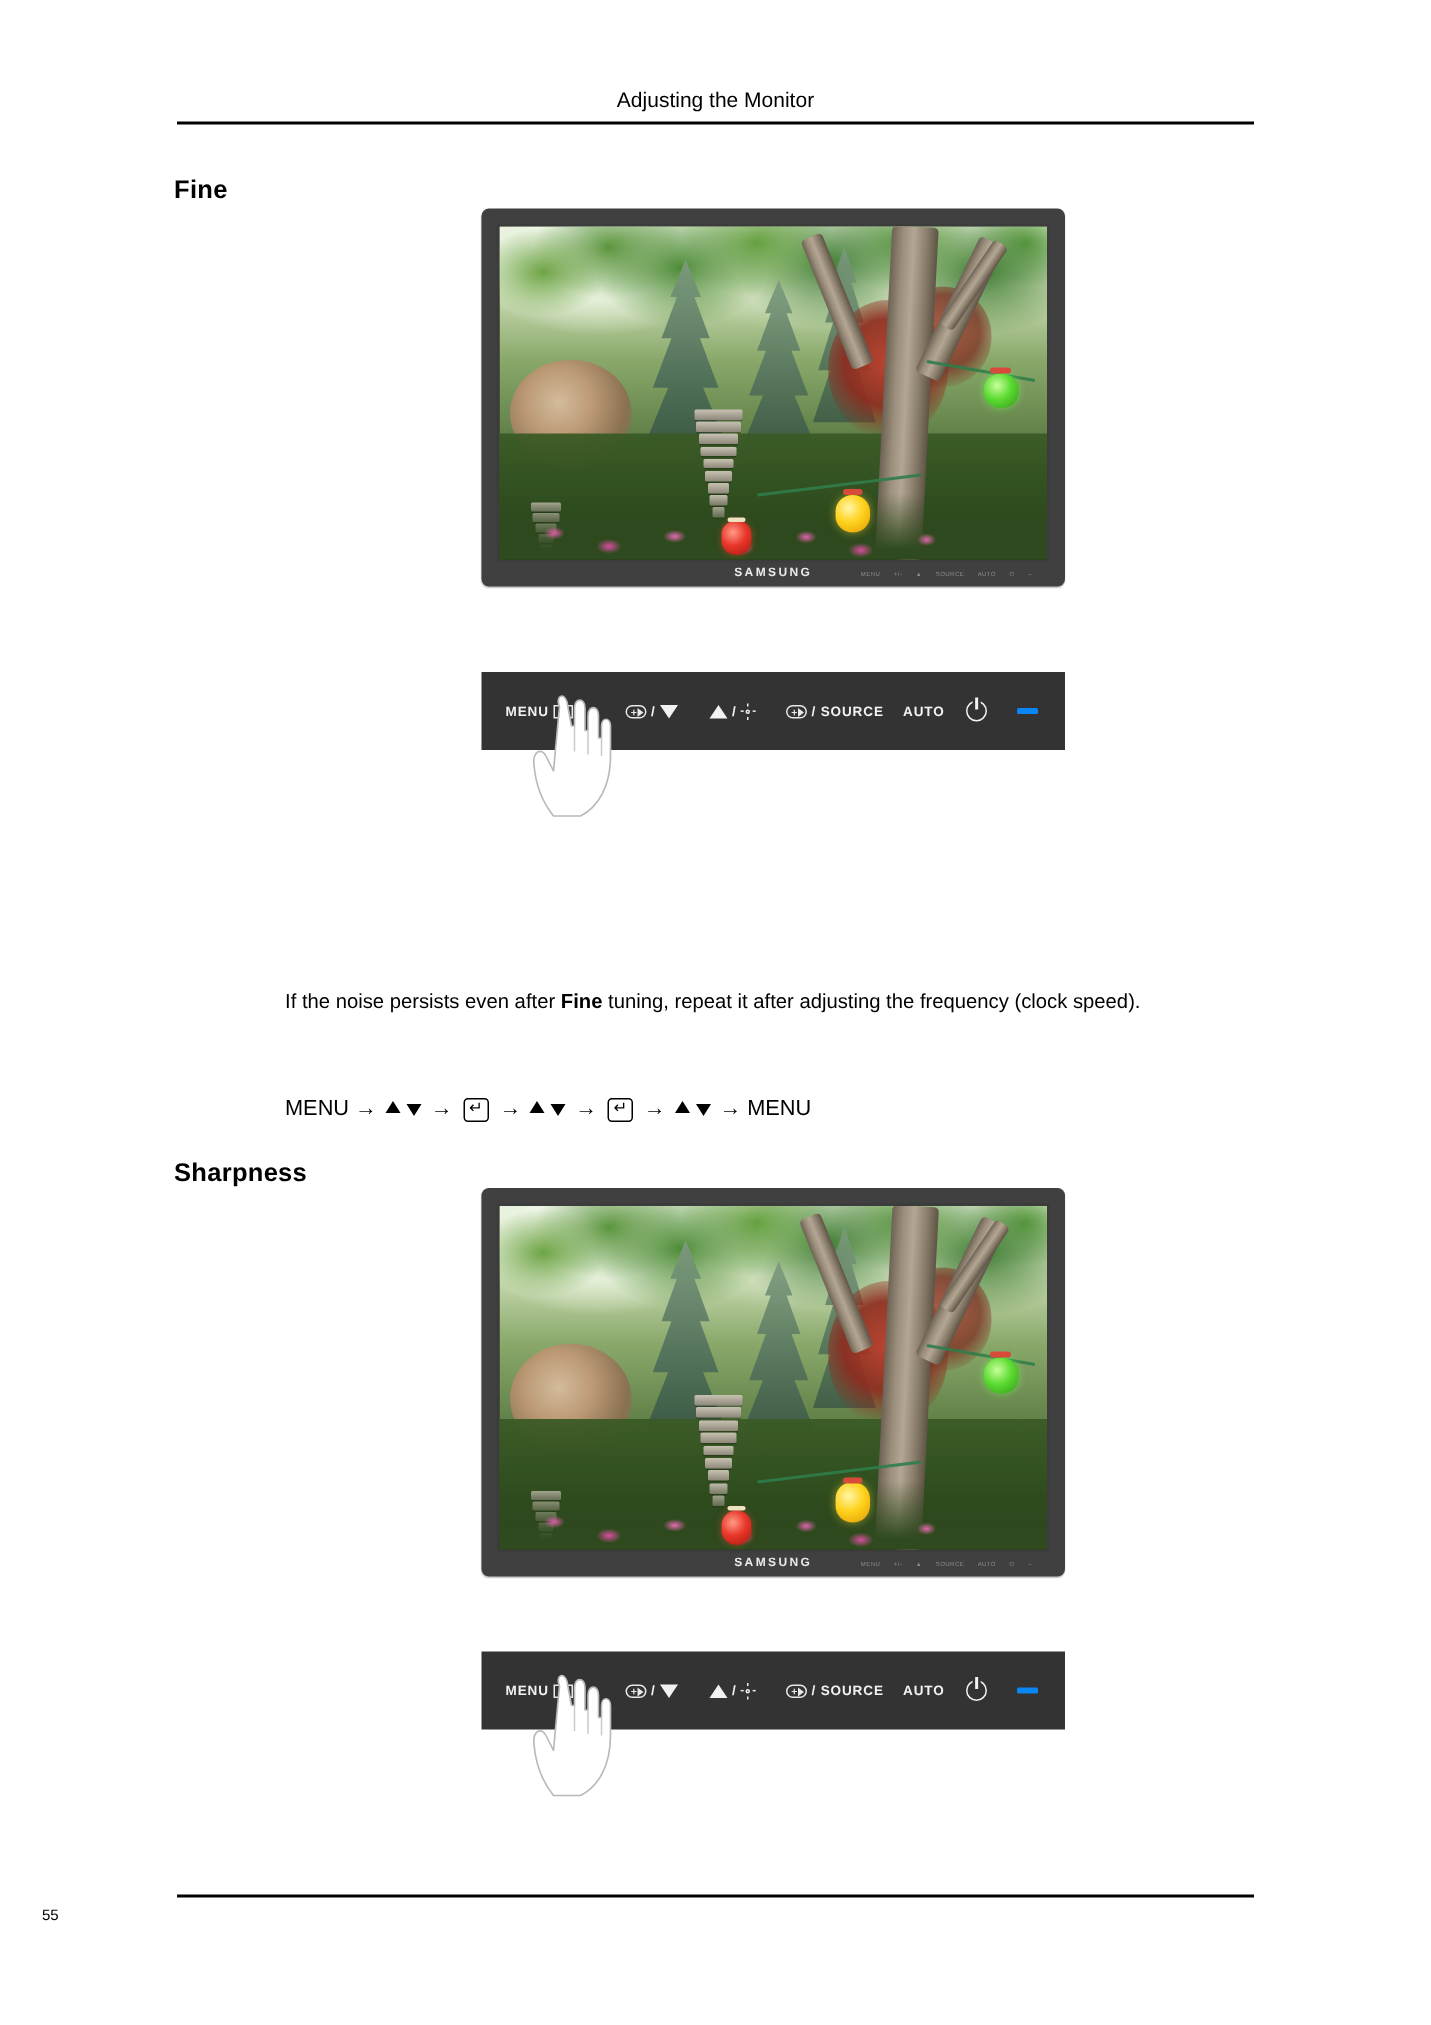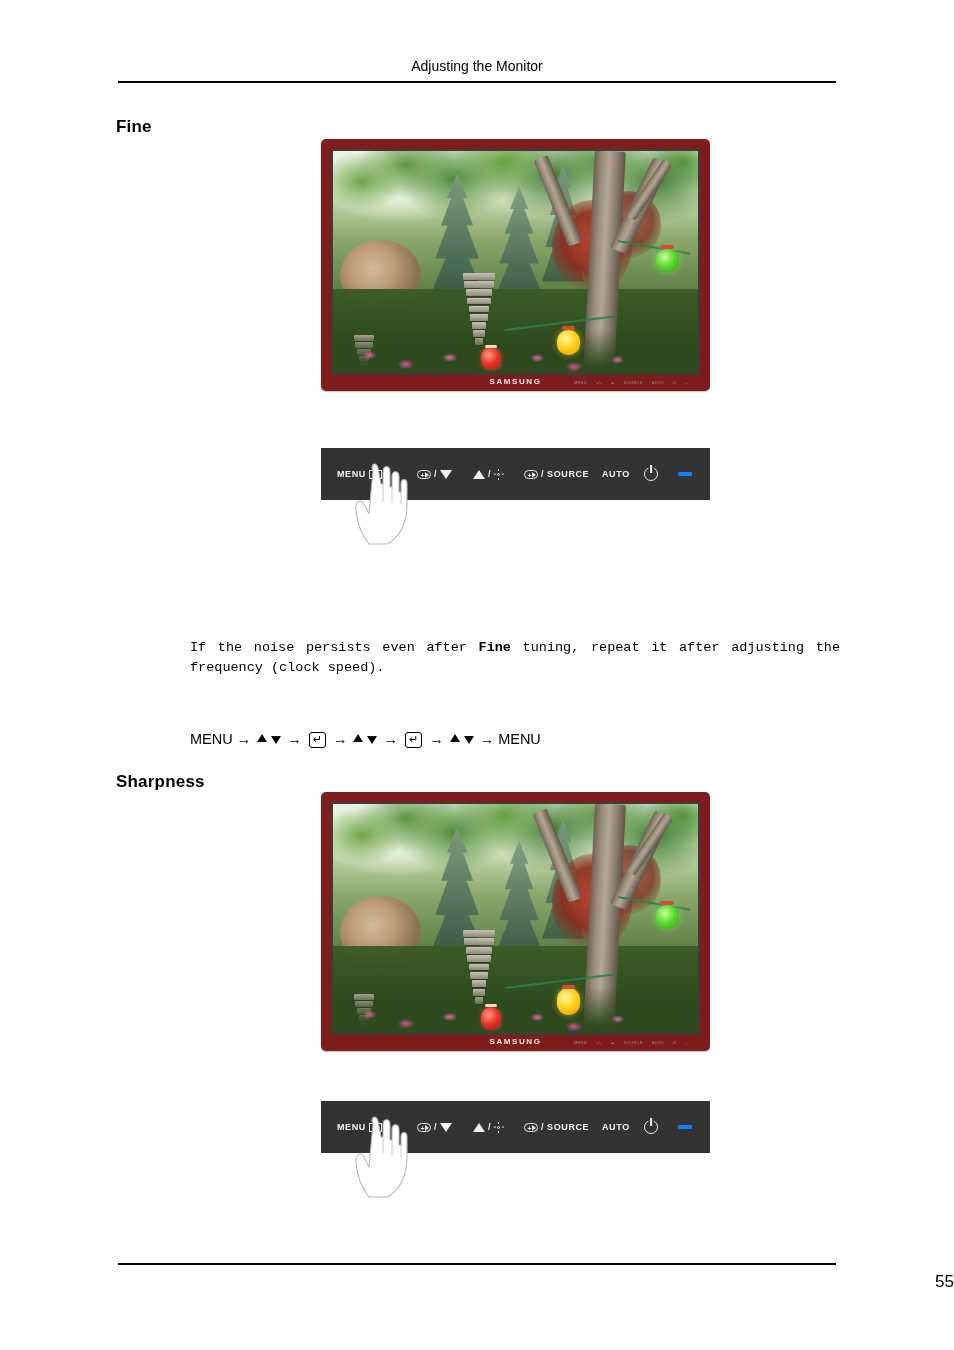--- a/index.html
+++ b/index.html
@@ -22,21 +22,21 @@
   .header-rule {
     position:absolute; left:118px; width:718px; top:81px;
     height:2px; background:#000;
   }
 
   
   .h-fine { position:absolute; left:116px; top:117px; font-size:17px; font-weight:bold; letter-spacing:.2px;}
   .h-sharp { position:absolute; left:116px; top:772px; font-size:17px; font-weight:bold; letter-spacing:.2px;}
 
   
-  .monitor { position:absolute; background:#7f1d1d; border-radius:5px;
+  .monitor { position:absolute; background:#404040; border-radius:5px;
              padding:10px 10px 0 10px; box-shadow:0 1px 1px rgba(0,0,0,.25);}
   .monitor .screen-wrap{
     background:#3c3c3c; padding:2px; border-radius:2px;
   }
   .screen { position:relative; overflow:hidden; background:#2a3b18; }
   .monitor .chin { height:16px; position:relative; }
   .brand {
     position:absolute; left:50%; transform:translateX(-50%); top:2px;
     color:#e9e9e9; font-size:8px; font-weight:bold; letter-spacing:1.6px;
     font-family:"Liberation Sans", sans-serif;
@@ -123,21 +123,21 @@
   .copy.just { text-align:justify; }
   .copy b { font-weight:bold; }
   .nav-line { position:absolute; left:190px; font-size:14.5px; color:#000; display:flex; align-items:center; gap:0px; white-space:nowrap;}
   .nav-line .w { margin:0 4px; }
   .ar-u { display:inline-block; width:0;height:0;border-left:5px solid transparent;border-right:5px solid transparent;border-bottom:8px solid #000; margin:0 2px; position:relative; top:-1px;}
   .ar-d { display:inline-block; width:0;height:0;border-left:5px solid transparent;border-right:5px solid transparent;border-top:8px solid #000; margin:0 2px; position:relative; top:1px;}
   .ent { display:inline-block; border:1.4px solid #000; border-radius:3px; padding:0 3px 1px 3px; font-size:11px; line-height:13px; margin:0 3px; position:relative; top:1px;}
 
   
   .footer-rule { position:absolute; left:118px; width:718px; top:1263px; height:2px; background:#000;}
-  .footer-page { position:absolute; left:0; right:0; top:1272px; text-align:right; font-size:17px;}
+  .footer-page { position:absolute; left:0; right:0; top:1272px; text-align:left; font-size:10px;padding-left:28px;}
 </style>
 </head>
 <body>
 
 <div class="page">
 
   <div class="header-title">Adjusting the Monitor</div>
   <div class="header-rule"></div>
 
   <div class="h-fine">Fine</div>
@@ -247,21 +247,21 @@
         <g fill="none" stroke="#c9c9c9" stroke-width="1">
           <path d="M40 30 L40 47"></path>
             <path d="M49 33 L49 49"></path>
             <path d="M58 38 L58 50"></path>
         </g>
       </svg>
     </div>
   </div>
 
 
-  <div class="copy just" style="top:638px;font-family:Liberation Mono, monospace;">
+  <div class="copy just" style="top:658px;">
     <span>If the noise persists even after </span><b>Fine</b><span> tuning, repeat it after adjusting the frequency (clock speed).</span>
   </div>
 
 
   <div class="nav-line" style="top:731px;">
     <span>MENU</span>
     <span class="w">→</span>
     <span class="ar-u"></span>
     <span class="ar-d"></span>
     <span class="w">→</span>

